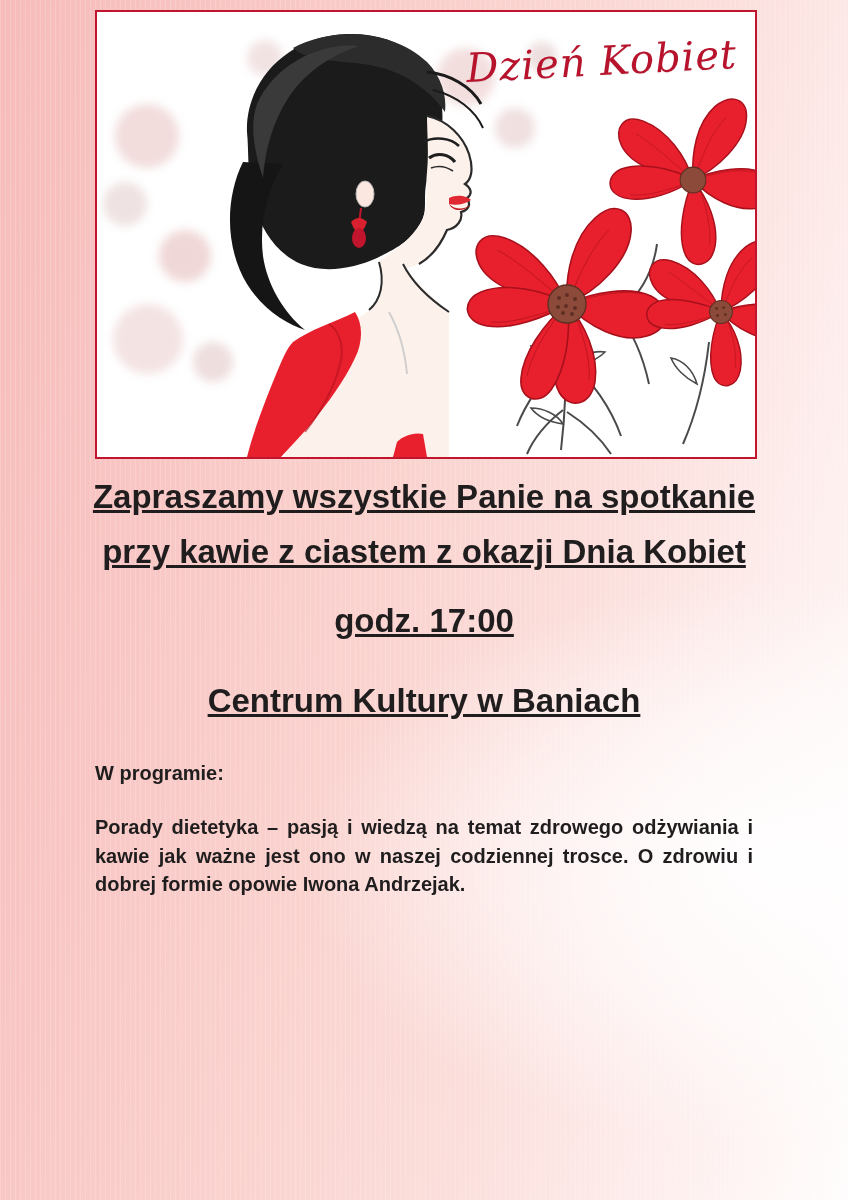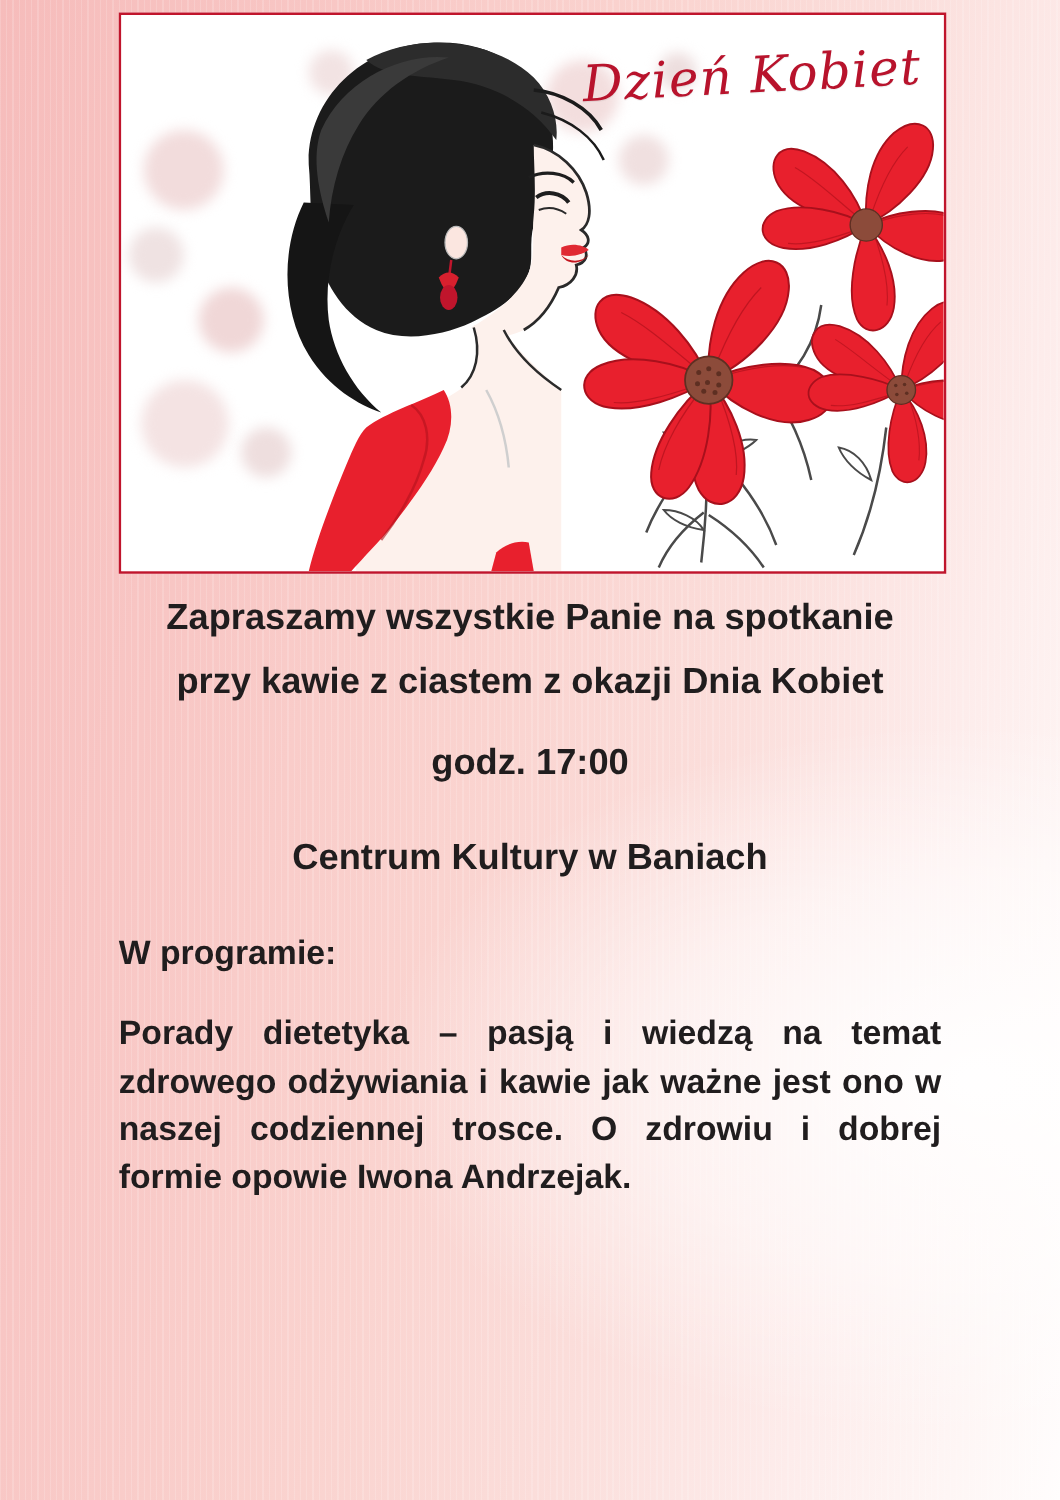--- a/index.html
+++ b/index.html
@@ -72,35 +72,36 @@
   
   .text-block {
     position: absolute;
     left: 0;
     top: 462px;
     width: 848px;
     color: #231f20;
   }
   .line {
     font-weight: bold;
-    font-size: 29px;
+    font-size: 33px;
     line-height: 1.0;
     color: #201d1e;
+    text-decoration: underline;
   }
   .center { text-align: center; }
   .l1 { margin: 18px 0 0 0; }
   .l2 { margin: 22px 0 0 0; }
   .l3 { margin: 36px 0 0 0; }
   .l4 { margin: 47px 0 0 0; }
 
   .para {
     margin: 0;
     padding: 0 95px 0 95px;
     font-weight: bold;
-    font-size: 27px;
+    font-size: 20px;
     line-height: 1.42;
     color: #201d1e;
   }
   .prog { margin-top: 42px; }
   .body-just { margin-top: 26px; text-align: justify; }
   .concert { margin-top: 27px; }
 
   svg { display: block; }
 </style>
 </head>

